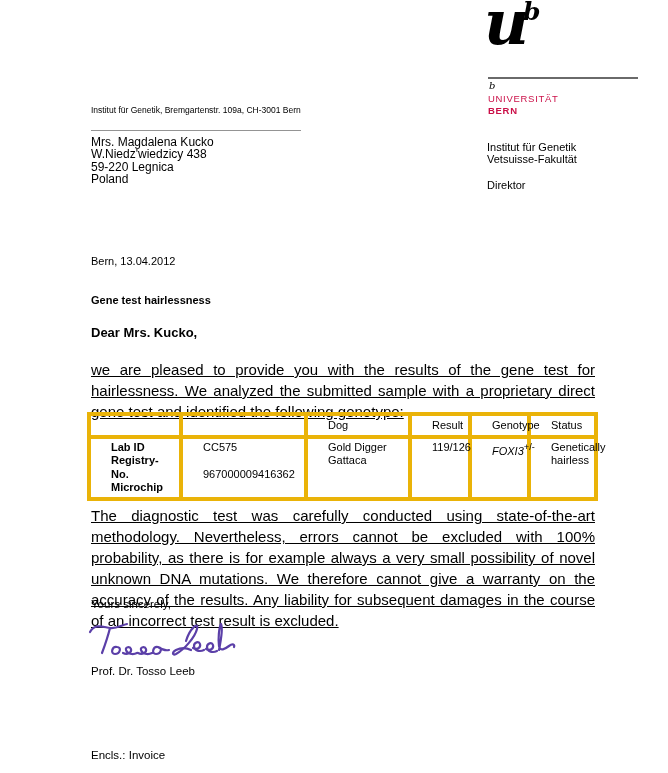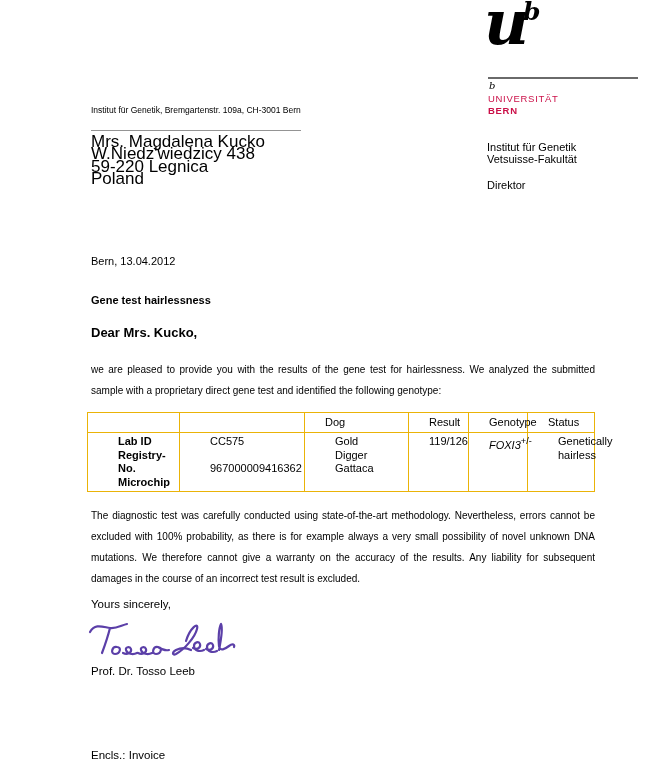--- a/index.html
+++ b/index.html
@@ -24,38 +24,38 @@
   .logo-rule{left:488px;top:77px;width:150px;height:2px;background:var(--rule-gray);}
   .logo-small-b{left:489px;top:81px;font-family:"DejaVu Serif",serif;font-style:italic;font-size:10px;line-height:1;}
   .logo-line1{left:488px;top:93px;font-size:9.5px;font-weight:normal;letter-spacing:0.7px;color:var(--accent-red);}
   .logo-line2{left:488px;top:105px;font-size:9.5px;font-weight:bold;letter-spacing:0.7px;color:var(--accent-red);}
 
   
   .sender-line{left:91px;top:105px;font-size:8.5px;padding-bottom:15px;
                border-bottom:1px solid var(--underline-gray);white-space:nowrap;}
 
   
-  .recipient{left:91px;top:136px;font-size:17px;line-height:12.4px;}
+  .recipient{left:91px;top:136px;font-size:12px;line-height:12.4px;}
   .office{left:487px;top:141px;font-size:11px;line-height:12.4px;}
   .office .role{font-weight:normal;margin-top:13px;}
 
   
   .date-line{left:91px;top:255px;font-size:11px;}
   .subject{left:91px;top:294px;font-size:11px;font-weight:bold;}
   .salutation{left:91px;top:325px;font-size:13px;font-weight:bold;}
-  .para{left:91px;width:504px;font-size:10px;line-height:21px;text-align:justify;}
+  .para{left:91px;width:504px;font-size:15px;line-height:21px;text-align:justify;text-decoration:underline;}
   .para1{top:359px;}
   .para2{top:494px;margin-top:11px;}
 
   
   table.results{left:87px;top:412px;width:507px;border-collapse:collapse;table-layout:fixed;
                 font-size:11px;position:absolute;}
-  table.results td{border:1px solid #eab308;padding:2px 20px;vertical-align:top;line-height:13.6px;}
+  table.results td{border:4px solid #eab308;padding:2px 20px;vertical-align:top;line-height:13.6px;}
   table.results tr.hdr td{height:20px;padding-top:3px;}
-  .cell-line{min-height:13.6px;margin-left:10px;}
+  .cell-line{min-height:13.6px;}
   .bold{font-weight:bold;}
   .genotype{font-style:italic;}
 
   
   .valediction{left:91px;top:598px;font-size:11.5px;}
   .signature{left:86px;top:615px;width:152px;height:52px;}
   .signature svg{display:block;width:152px;height:52px;}
   .signature path{fill:none;stroke:var(--ink-purple);stroke-width:2.2;stroke-linecap:round;stroke-linejoin:round;}
   .signer-name{left:91px;top:665px;font-size:11.5px;}
   .enclosure{left:91px;top:749px;font-size:11.5px;}

